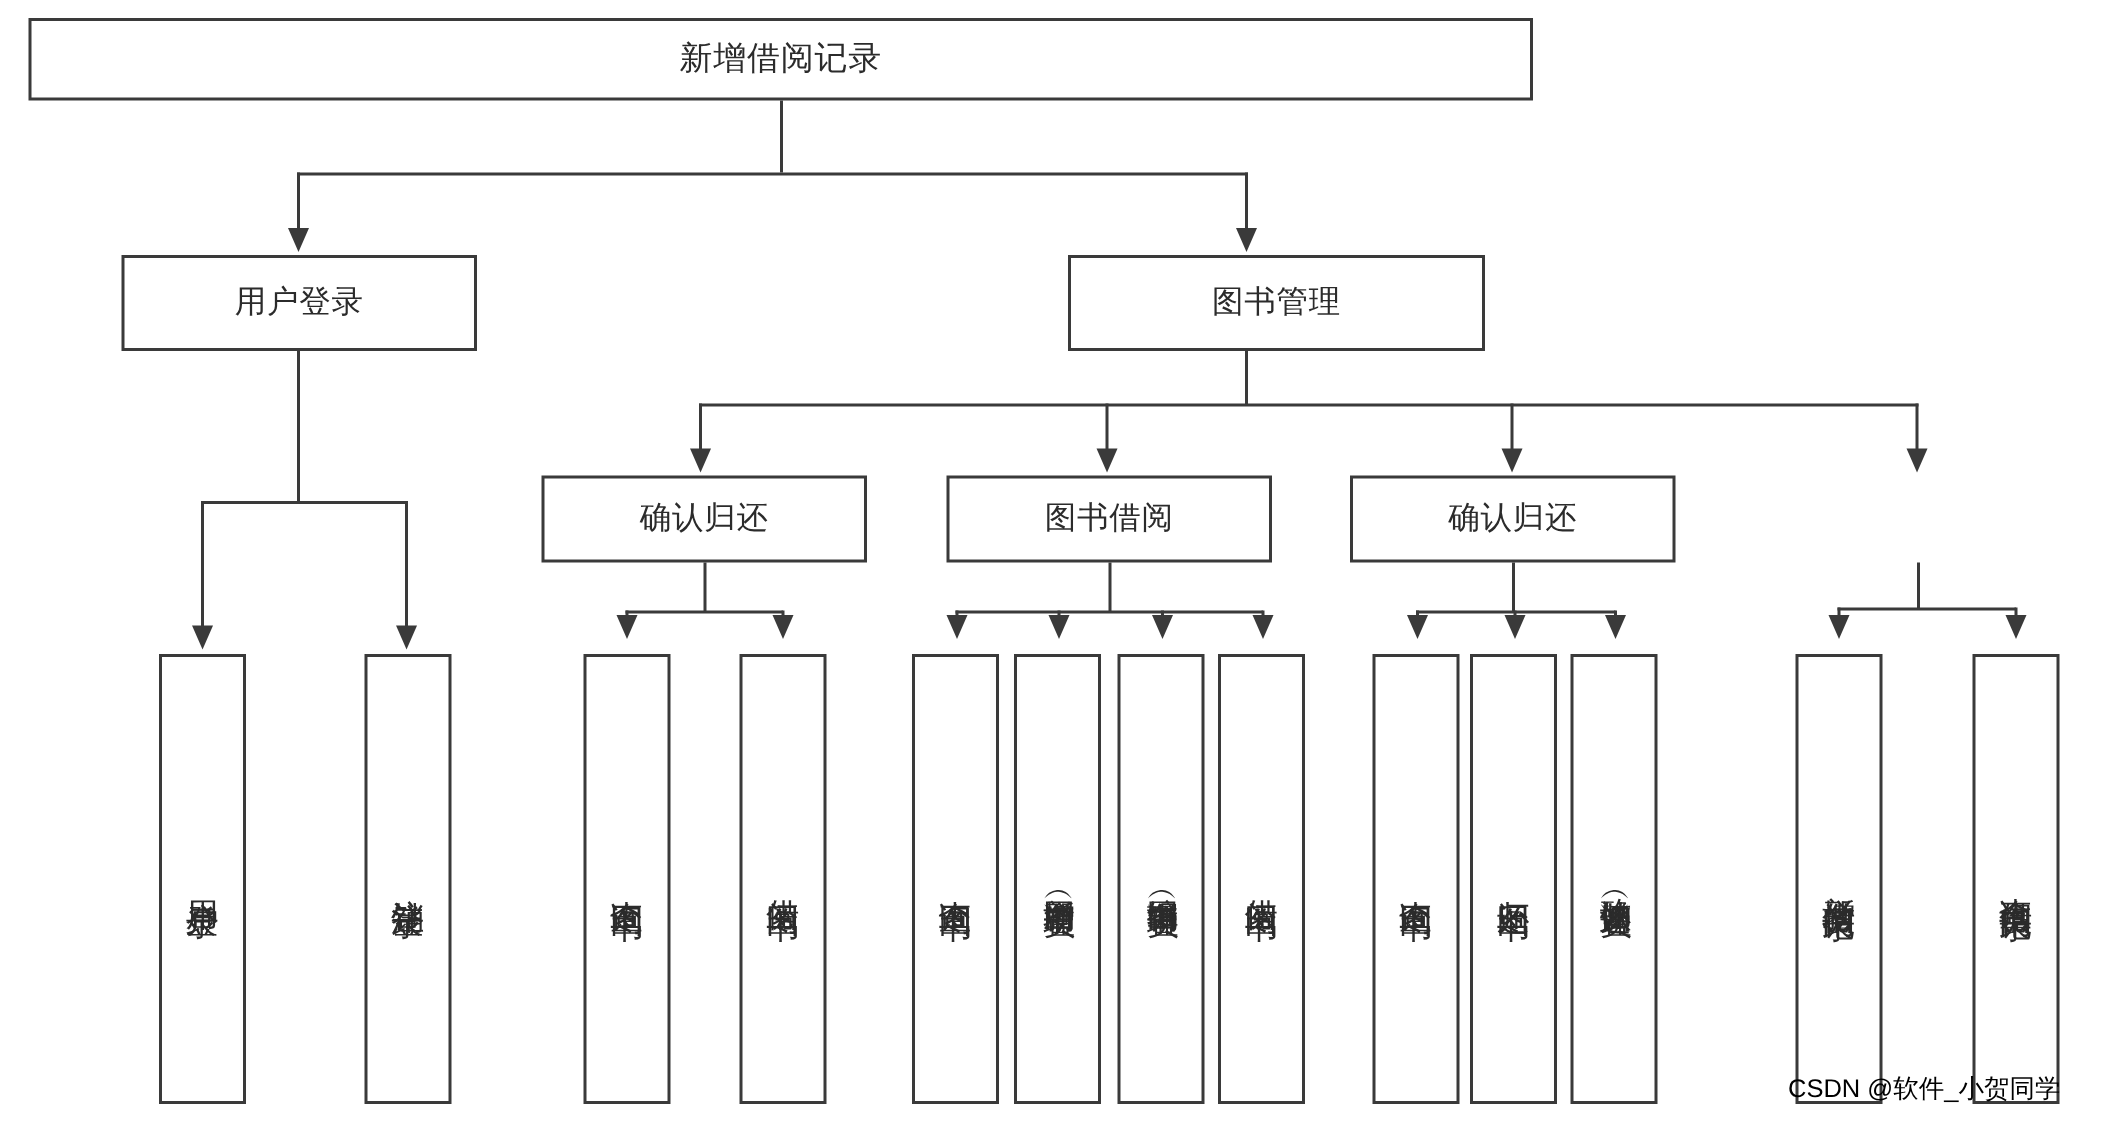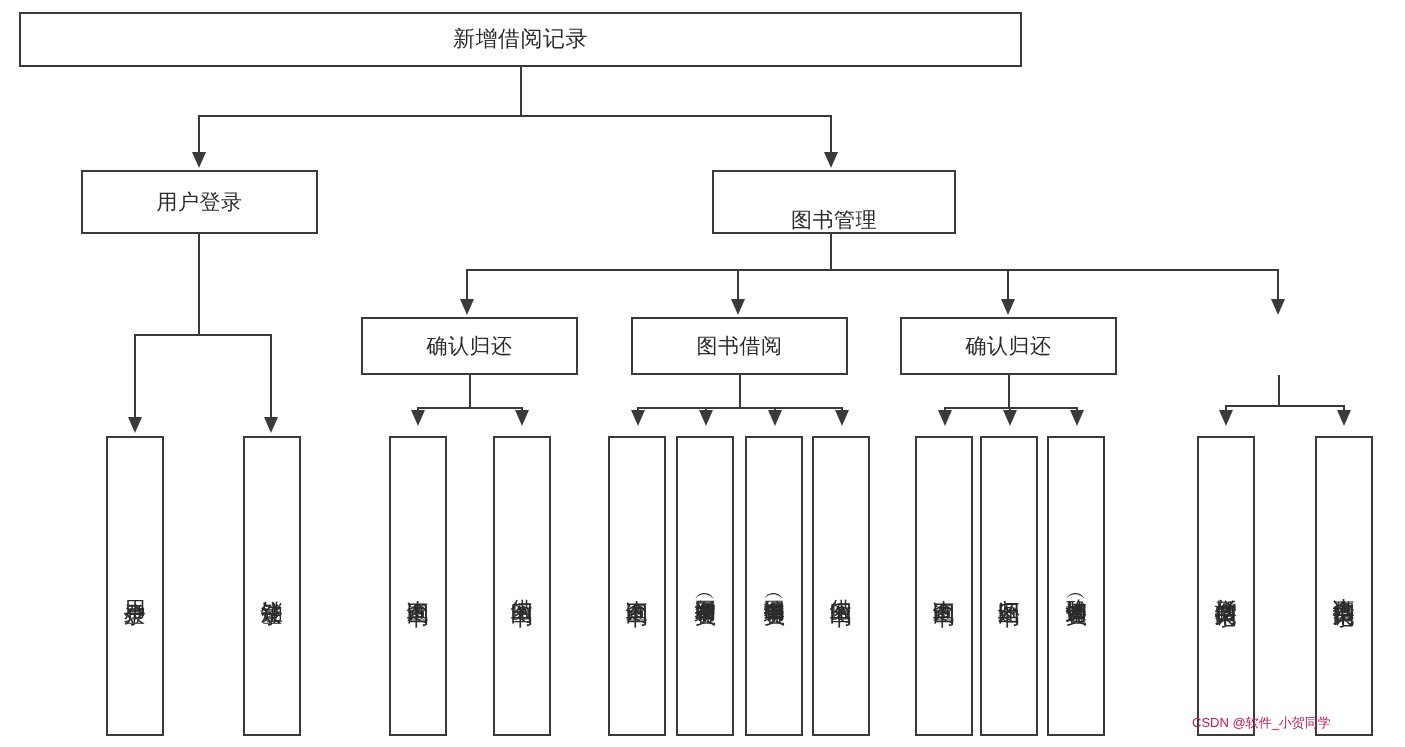--- a/index.html
+++ b/index.html
@@ -66,22 +66,22 @@
     position: absolute;
     width: 0;
     height: 0;
     border-left: 7px solid transparent;
     border-right: 7px solid transparent;
     border-top: 16px solid #3a3a3a;
   }
 
   .watermark {
     position: absolute;
-    font-size: 13px;
-    color: #be185d;
+    font-size: 17px;
+    color: #000000;
     white-space: nowrap;
     font-family: "Liberation Sans", "DejaVu Sans", sans-serif;
   }
 </style>
 </head>
 <body>
 
 <div id="canvas">
 
   <div class="node root" style="left:19px; top:12px; width:1003px; height:55px;">
@@ -95,21 +95,21 @@
   <div class="edge v" style="left:198px; top:115px; width:2px; height:38px;"></div>
   <div class="arrow" style="left:192px; top:152px;"></div>
 
   <div class="edge v" style="left:830px; top:115px; width:2px; height:38px;"></div>
   <div class="arrow" style="left:824px; top:152px;"></div>
 
   <div class="node" style="left:81px; top:170px; width:237px; height:64px;">
     <span class="node-label">用户登录</span>
   </div>
 
-  <div class="node" style="left:712px; top:170px; width:244px; height:64px;align-items:flex-end;">
+  <div class="node" style="left:712px; top:170px; width:278px; height:64px;">
     <span class="node-label">图书管理</span>
   </div>
 
   <div class="edge v" style="left:198px; top:234px; width:2px; height:101px;"></div>
   <div class="edge h" style="left:134px; top:334px; width:137px; height:2px;"></div>
   <div class="edge v" style="left:134px; top:334px; width:2px; height:84px;"></div>
   <div class="arrow" style="left:128px; top:417px;"></div>
   <div class="edge v" style="left:270px; top:334px; width:2px; height:84px;"></div>
   <div class="arrow" style="left:264px; top:417px;"></div>
 

